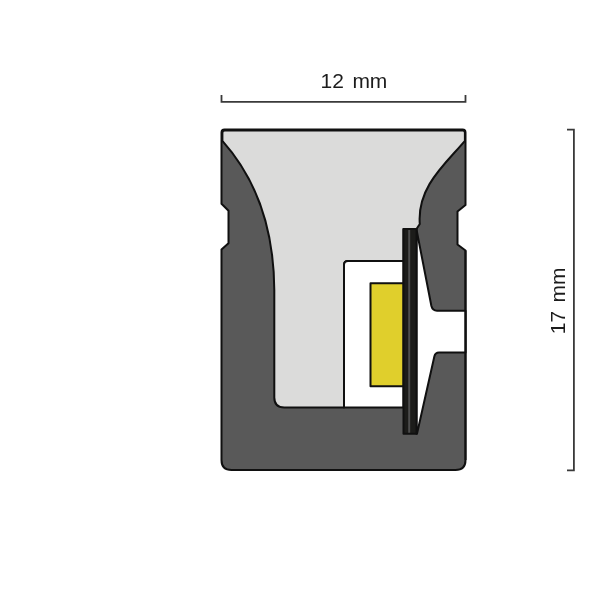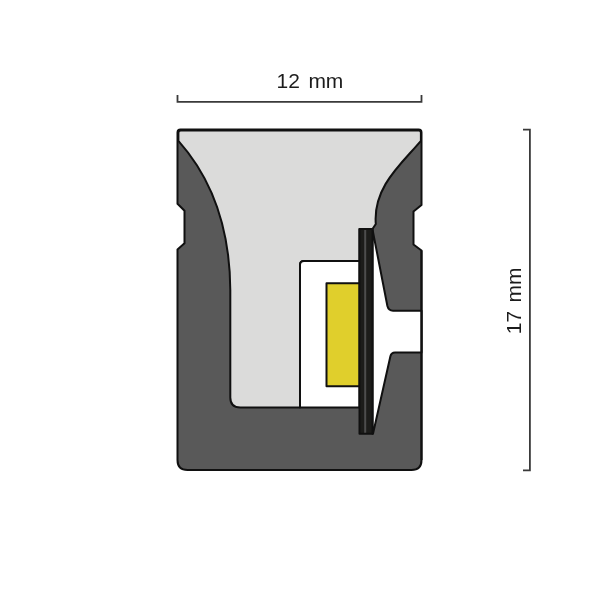--- a/index.html
+++ b/index.html
@@ -1,16 +1,16 @@
 <!DOCTYPE html>
 <html><head>
 <meta charset="utf-8">
 <style>
   html,body{margin:0;padding:0;background:#ffffff;}
-  .wrap{width:488px;height:600px;position:relative;background:#ffffff;}
+  .wrap{width:488px;height:600px;position:relative;background:#ffffff;padding-left:44px;}
   svg{display:block;}
   text{font-family:"Liberation Sans",sans-serif;fill:#1c1c1c;}
 </style>
 </head>
 <body>
 
 <div class="wrap">
 <svg width="600" height="600" viewBox="0 0 600 600" xmlns="http://www.w3.org/2000/svg">
 
   <path id="outer" d="M 181,129.5

